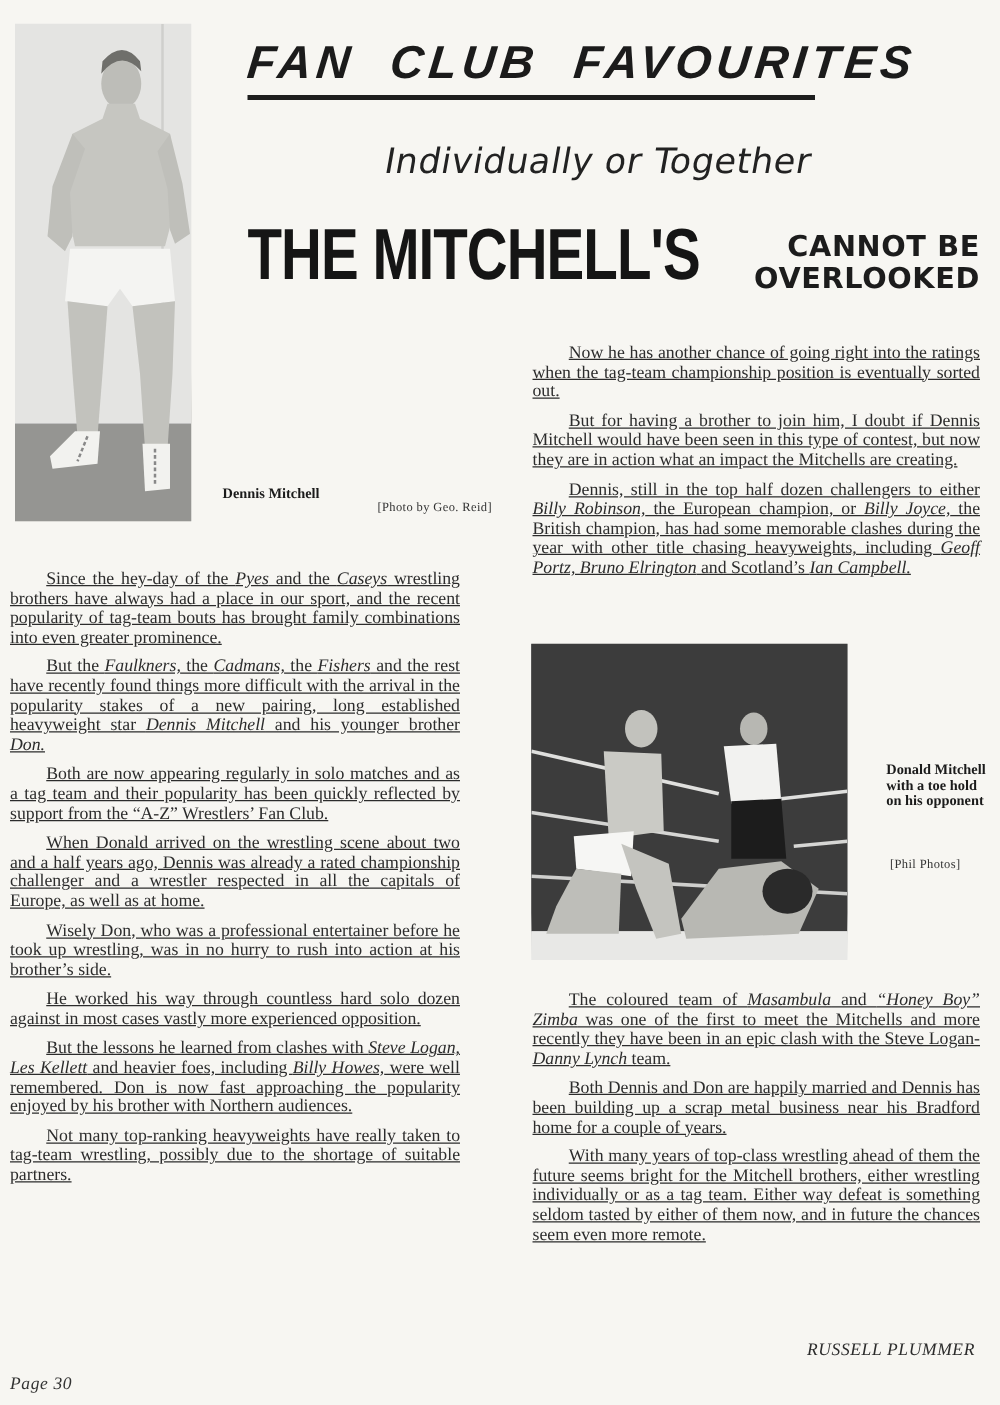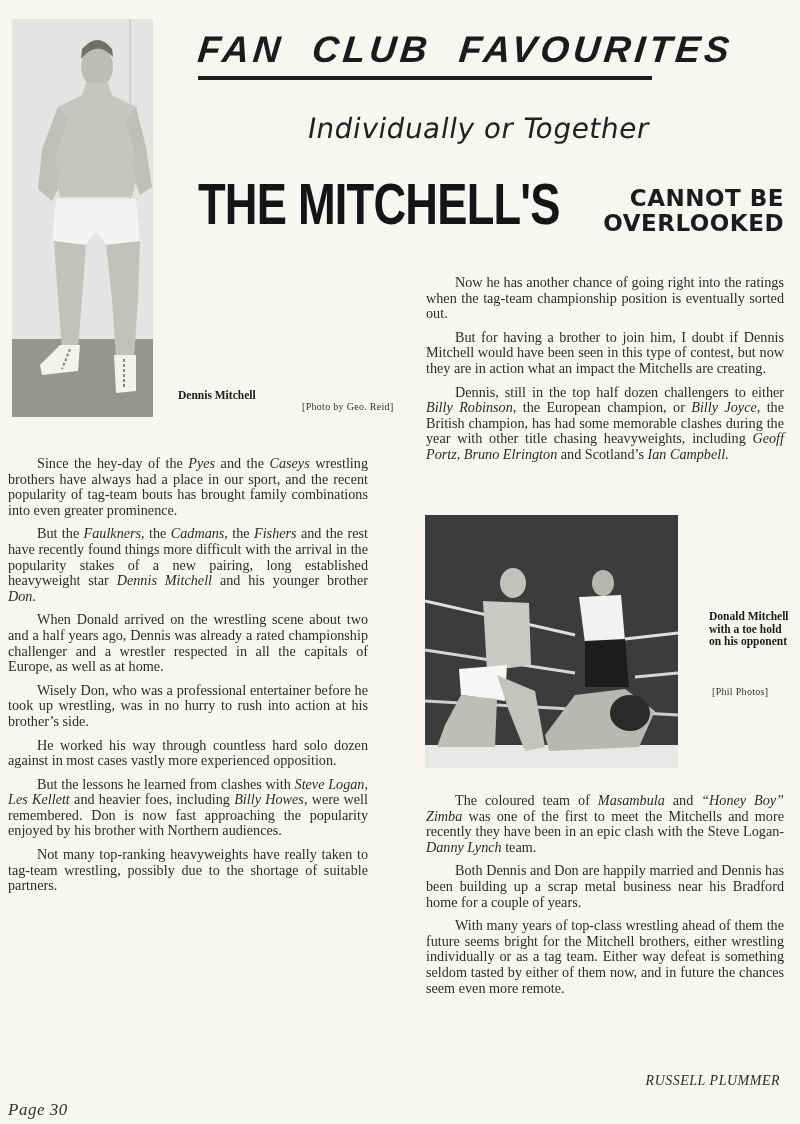--- a/index.html
+++ b/index.html
@@ -58,32 +58,32 @@
   }
   .caption2 {
     left:709px; top:610px; width:80px; font-weight:bold; font-size:11.5px;
     line-height:12.6px; color:#1b1b1b;
   }
   .caption2-credit {
     left:712px; top:686px; font-size:10px; color:#333; letter-spacing:0.3px;
   }
 
   
-  .col { font-size:14.2px; line-height:15.6px; text-align:justify; color:#2c2c2c; }
+  .col { font-size:14.2px; line-height:15.6px; text-align:justify; color:#2c2c2c;text-decoration:underline; }
   .col p { margin:0 0 8px 0; text-indent:29px; }
   .col i { font-style:italic; }
   .colL { left:8px; top:456px; width:360px; }
   .colR1 { left:426px; top:275px; width:358px; }
   .colR2 { left:426px; top:793px; width:358px; }
   .byline {
     left:600px; top:1073px; width:180px; text-align:right;
     font-style:italic; font-size:14px; letter-spacing:0.5px; color:#2c2c2c;
   }
   .pageno {
-    left:8px; top:1100px; font-style:italic; font-size:17px; color:#333; letter-spacing:0.5px;text-align:center;
+    left:8px; top:1100px; font-style:italic; font-size:14px; color:#333; letter-spacing:0.5px;text-align:center;
   }
 </style>
 </head>
 <body>
 
 <div class="abs kicker">FAN CLUB FAVOURITES</div>
 <div class="abs kicker-rule"></div>
 <div class="abs subhead">Individually or Together</div>
 <div class="abs mainhead">THE MITCHELL'S</div>
 <div class="abs mainhead-side">
@@ -143,20 +143,21 @@
     <path d="M120 220 L150 180 L200 174 L230 196 L214 232 L124 236 Z" fill="#b8b8b3"></path>
     <ellipse cx="205" cy="198" rx="20" ry="18" fill="#2a2a2a"></ellipse>
   </svg>
 </div>
 <div class="abs caption2">Donald Mitchell with a toe hold on his opponent</div>
 <div class="abs caption2-credit">[Phil Photos]</div>
 
 <div class="abs col colL">
     <p><span>Since the hey-day of the </span><i>Pyes</i><span> and the </span><i>Caseys</i><span> wrestling brothers have always had a place in our sport, and the recent popularity of tag-team bouts has brought family combinations into even greater prominence.</span></p>
     <p><span>But the </span><i>Faulkners,</i><span> the </span><i>Cadmans,</i><span> the </span><i>Fishers</i><span> and the rest have recently found things more difficult with the arrival in the popularity stakes of a new pairing, long established heavyweight star </span><i>Dennis Mitchell</i><span> and his younger brother </span><i>Don.</i></p>
+    <p><span>Both are now appearing regularly in solo matches and as a tag team and their popularity has been quickly reflected by support from the “A-Z” Wrestlers’ Fan Club.</span></p>
     <p><span>When Donald arrived on the wrestling scene about two and a half years ago, Dennis was already a rated championship challenger and a wrestler respected in all the capitals of Europe, as well as at home.</span></p>
     <p><span>Wisely Don, who was a professional entertainer before he took up wrestling, was in no hurry to rush into action at his brother’s side.</span></p>
     <p><span>He worked his way through countless hard solo dozen against in most cases vastly more experienced opposition.</span></p>
     <p><span>But the lessons he learned from clashes with </span><i>Steve Logan, Les Kellett</i><span> and heavier foes, including </span><i>Billy Howes,</i><span> were well remembered.  Don is now fast approaching the popularity enjoyed by his brother with Northern audiences.</span></p>
     <p><span>Not many top-ranking heavyweights have really taken to tag-team wrestling, possibly due to the shortage of suitable partners.</span></p>
   </div>
 <div class="abs col colR1">
     <p><span>Now he has another chance of going right into the ratings when the tag-team championship position is eventually sorted out.</span></p>
     <p><span>But for having a brother to join him, I doubt if Dennis Mitchell would have been seen in this type of contest, but now they are in action what an impact the Mitchells are creating.</span></p>
     <p><span>Dennis, still in the top half dozen challengers to either </span><i>Billy Robinson,</i><span> the European champion, or </span><i>Billy Joyce,</i><span> the British champion, has had some memorable clashes during the year with other title chasing heavyweights, including </span><i>Geoff Portz, Bruno Elrington</i><span> and Scotland’s </span><i>Ian Campbell.</i></p>

